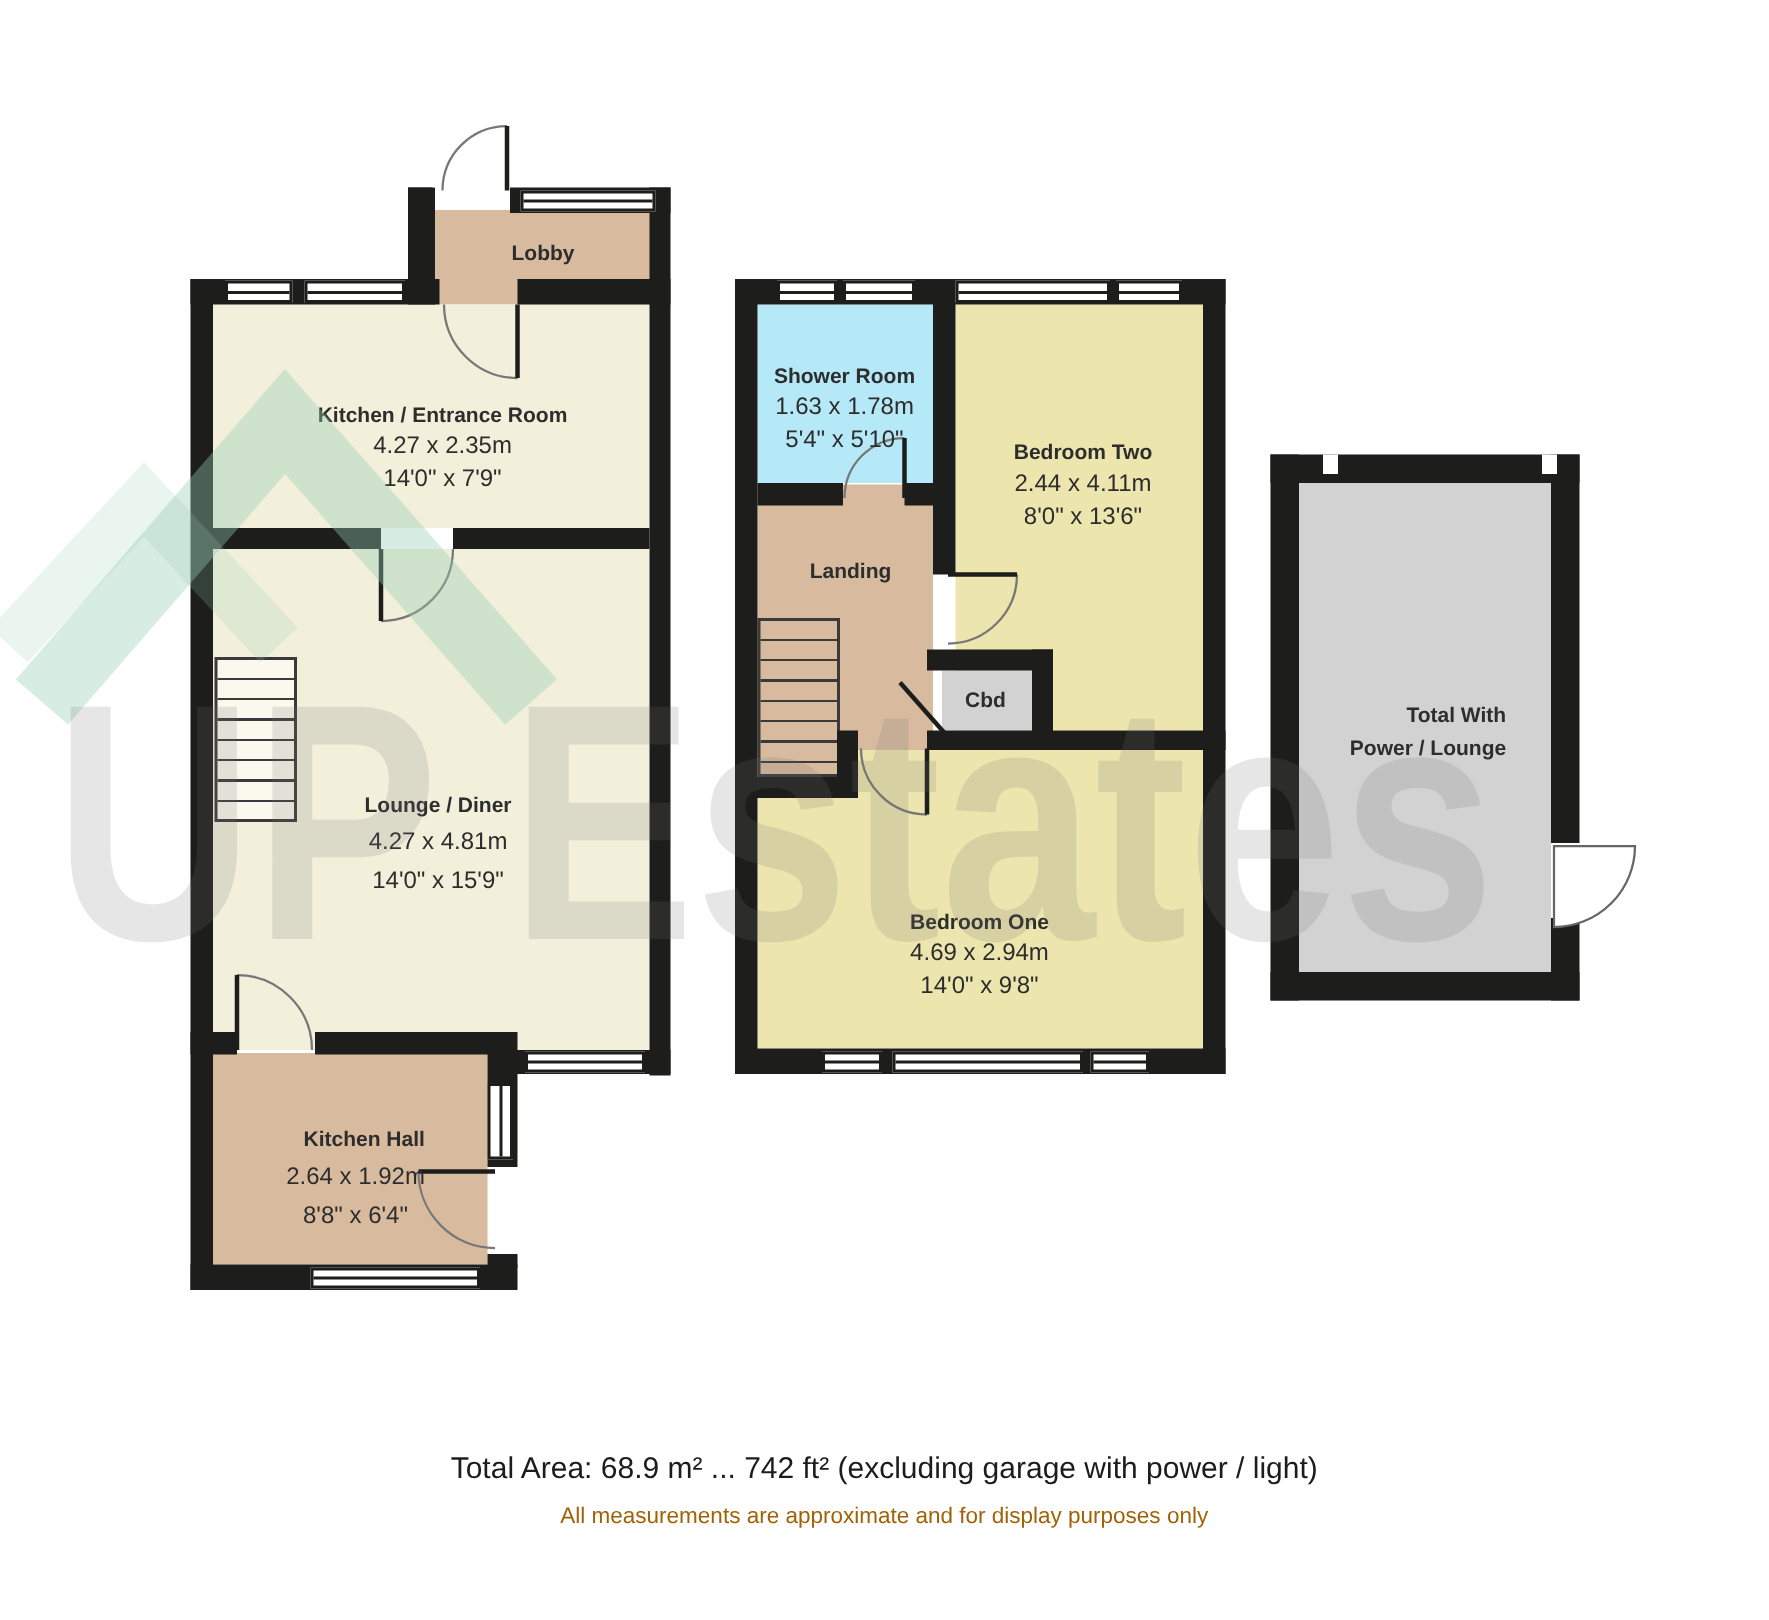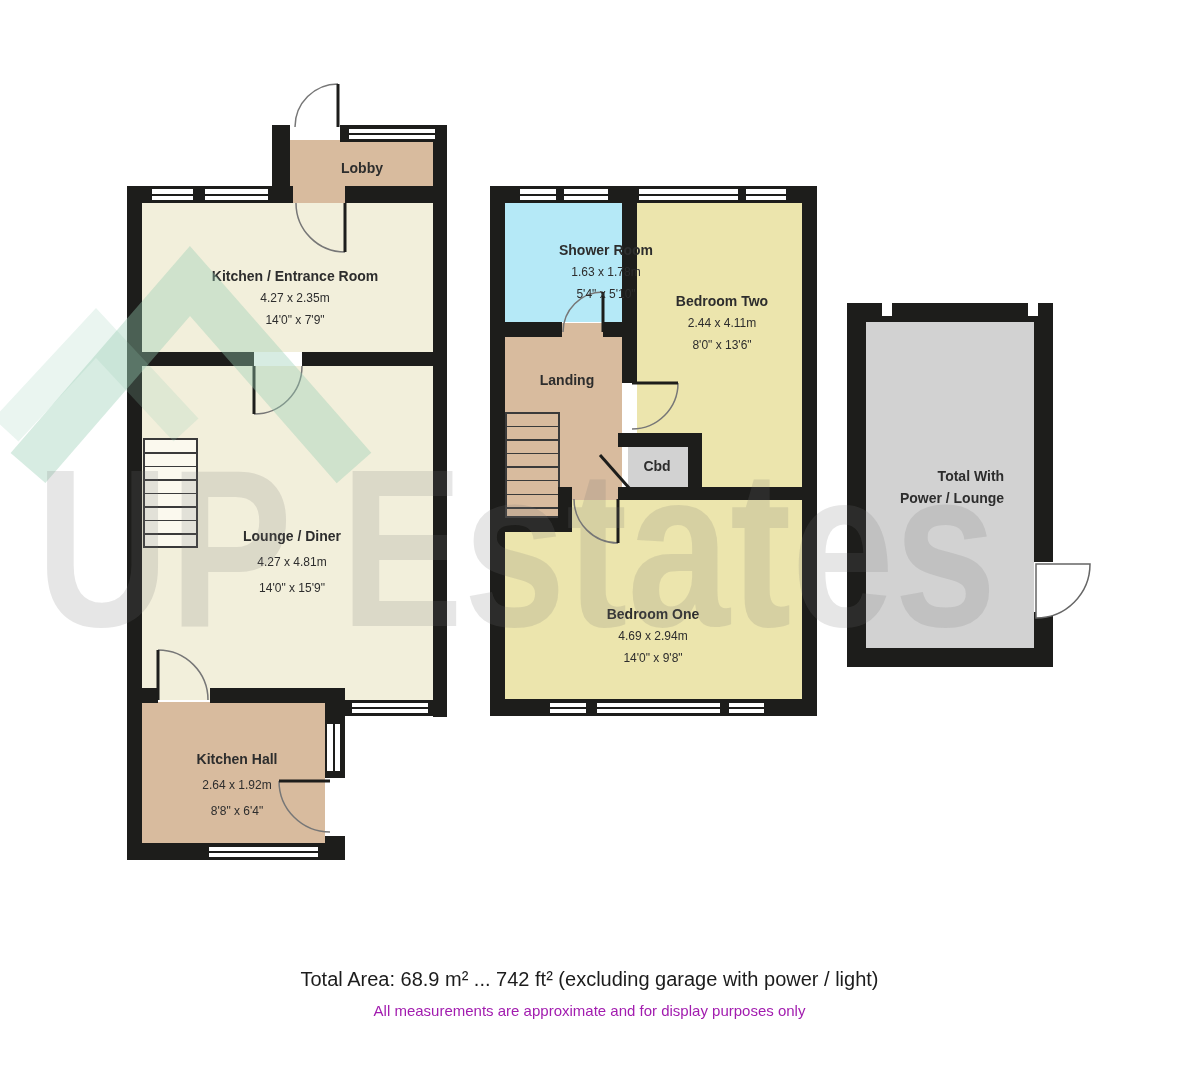--- a/index.html
+++ b/index.html
@@ -10,30 +10,30 @@
           background-image:repeating-linear-gradient(to bottom, transparent 0px, transparent 12px, #3a3a3a 12px, #3a3a3a 13.5px);}
   .wall{position:absolute;background:#1d1d1b;z-index:15;}
   .notch{position:absolute;background:#ffffff;z-index:16;}
   .win{position:absolute;background:#ffffff;border:2px solid #1d1d1b;box-sizing:border-box;z-index:17;}
   .win .mh{position:absolute;left:0;right:0;top:50%;height:2px;margin-top:-1px;background:#1d1d1b;}
   .win .mv{position:absolute;top:0;bottom:0;left:50%;width:2px;margin-left:-1px;background:#1d1d1b;}
   #doors{position:absolute;left:0;top:0;z-index:20;}
   .label{position:absolute;z-index:30;transform:translate(-50%,-50%);text-align:center;
          color:#2d2d2d;white-space:nowrap;line-height:22px;}
   .rname{font-weight:bold;font-size:14px;text-align:right;}
-  .rdim{font-size:12px;}
+  .rdim{font-size:16px;}
   #wm-svg{position:absolute;left:0;top:0;z-index:40;pointer-events:none;}
   .wm-text{position:absolute;left:36px;top:436px;z-index:41;pointer-events:none;
            font-size:225px;font-weight:bold;line-height:225px;letter-spacing:0px;
            color:rgba(118,118,118,0.18);white-space:nowrap;
            transform:scaleX(0.82);transform-origin:left top;}
   .footer1{position:absolute;left:0;right:0;top:968px;text-align:center;z-index:50;
            font-size:20px;color:#1c1c1c;}
   .footer2{position:absolute;left:0;right:0;top:1002px;text-align:center;z-index:50;
-           font-size:15px;color:#a21caf;}
+           font-size:15px;color:#a16207;}
 </style>
 </head>
 <body>
 
 <div id="canvas">
 
   <div class="fill" style="left:288px;top:140px;width:147px;height:63px;background:#d8bb9e;"></div>
   <div class="fill" style="left:142px;top:203px;width:291px;height:149px;background:#f2efdb;"></div>
   <div class="fill" style="left:142px;top:366px;width:291px;height:334px;background:#f2efdb;"></div>
   <div class="fill" style="left:142px;top:702px;width:183px;height:141px;background:#d8bb9e;"></div>
@@ -161,21 +161,21 @@
   <div class="label" style="left:292px;top:562px;line-height:26px;">
     <div class="rname">Lounge / Diner</div>
     <div class="rdim">4.27 x 4.81m</div>
     <div class="rdim">14'0" x 15'9"</div>
   </div>
   <div class="label" style="left:237px;top:785px;line-height:26px;">
     <div class="rname">Kitchen Hall</div>
     <div class="rdim">2.64 x 1.92m</div>
     <div class="rdim">8'8" x 6'4"</div>
   </div>
-  <div class="label" style="left:563px;top:272px;margin-left:43px;">
+  <div class="label" style="left:563px;top:272px;">
     <div class="rname">Shower Room</div>
     <div class="rdim">1.63 x 1.78m</div>
     <div class="rdim">5'4" x 5'10"</div>
   </div>
   <div class="label" style="left:722px;top:323px;">
     <div class="rname">Bedroom Two</div>
     <div class="rdim">2.44 x 4.11m</div>
     <div class="rdim">8'0" x 13'6"</div>
   </div>
   <div class="label" style="left:567px;top:380px;">

